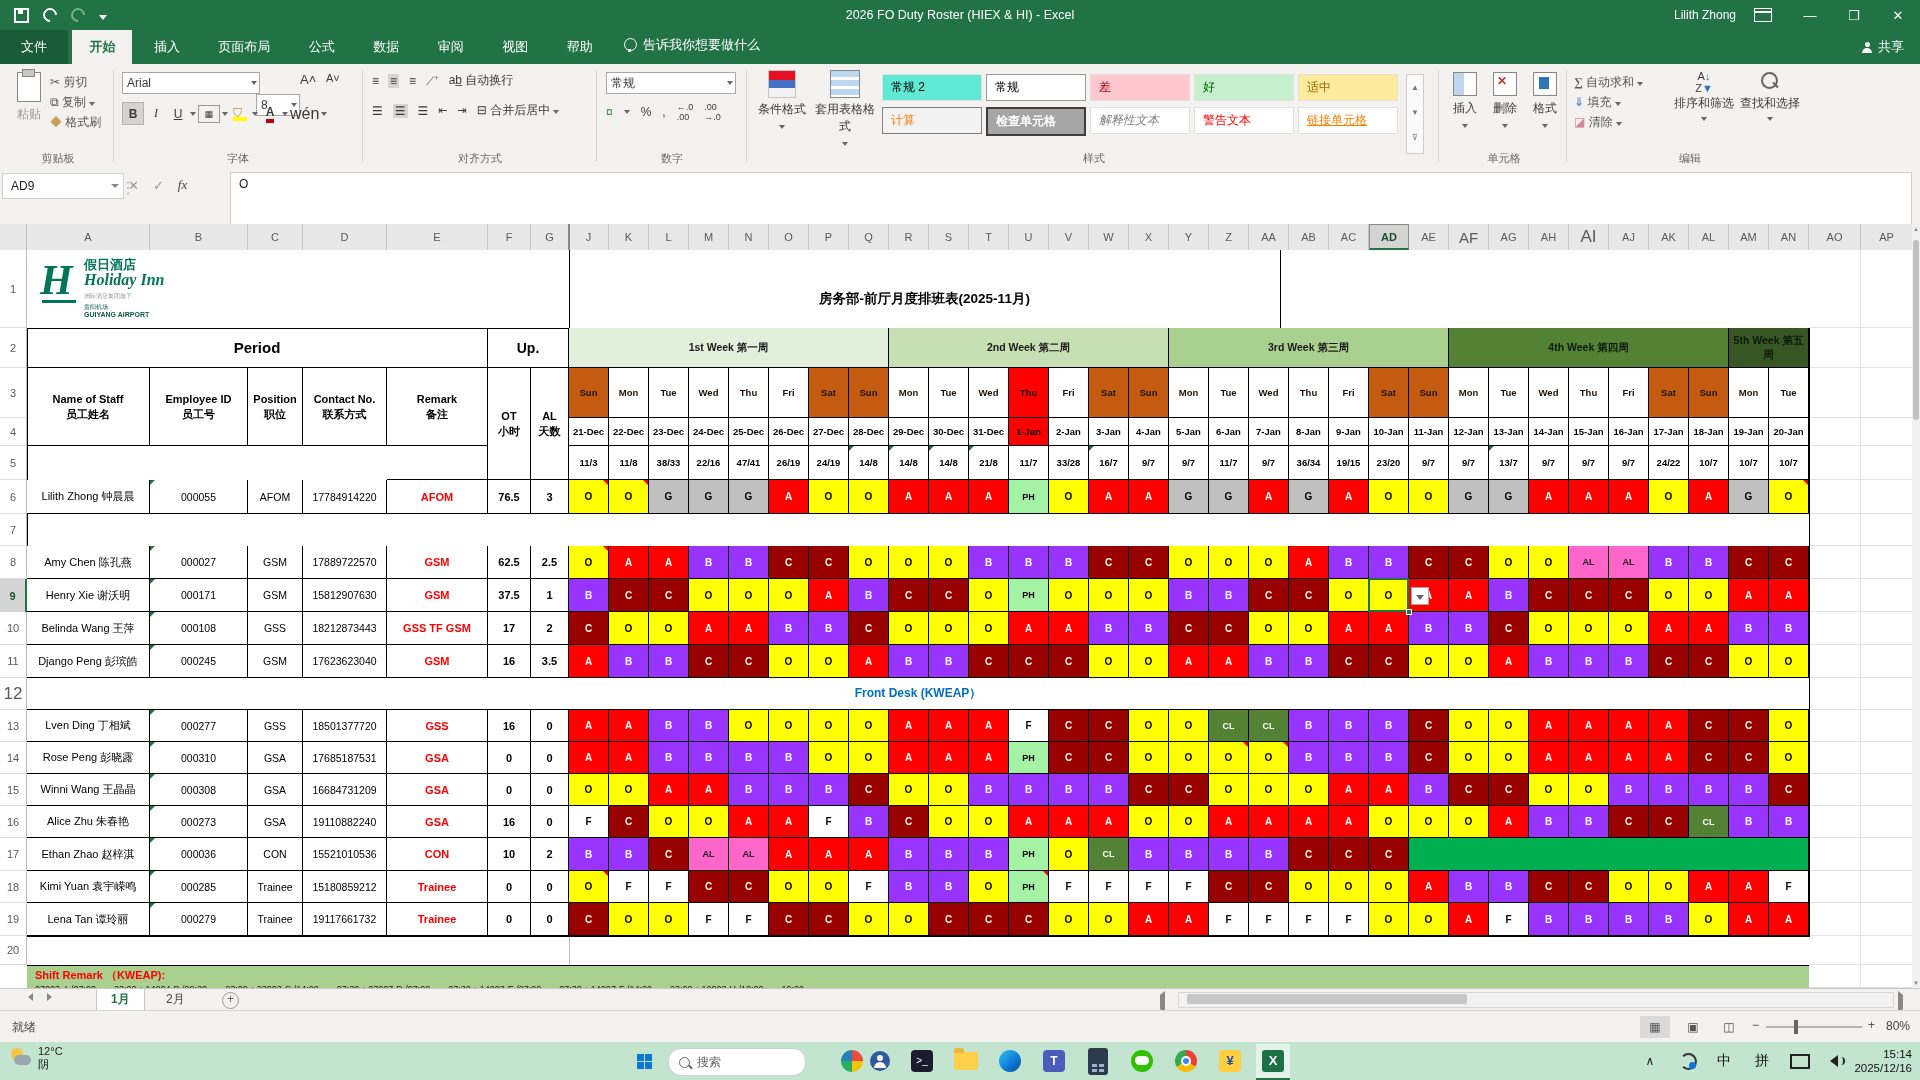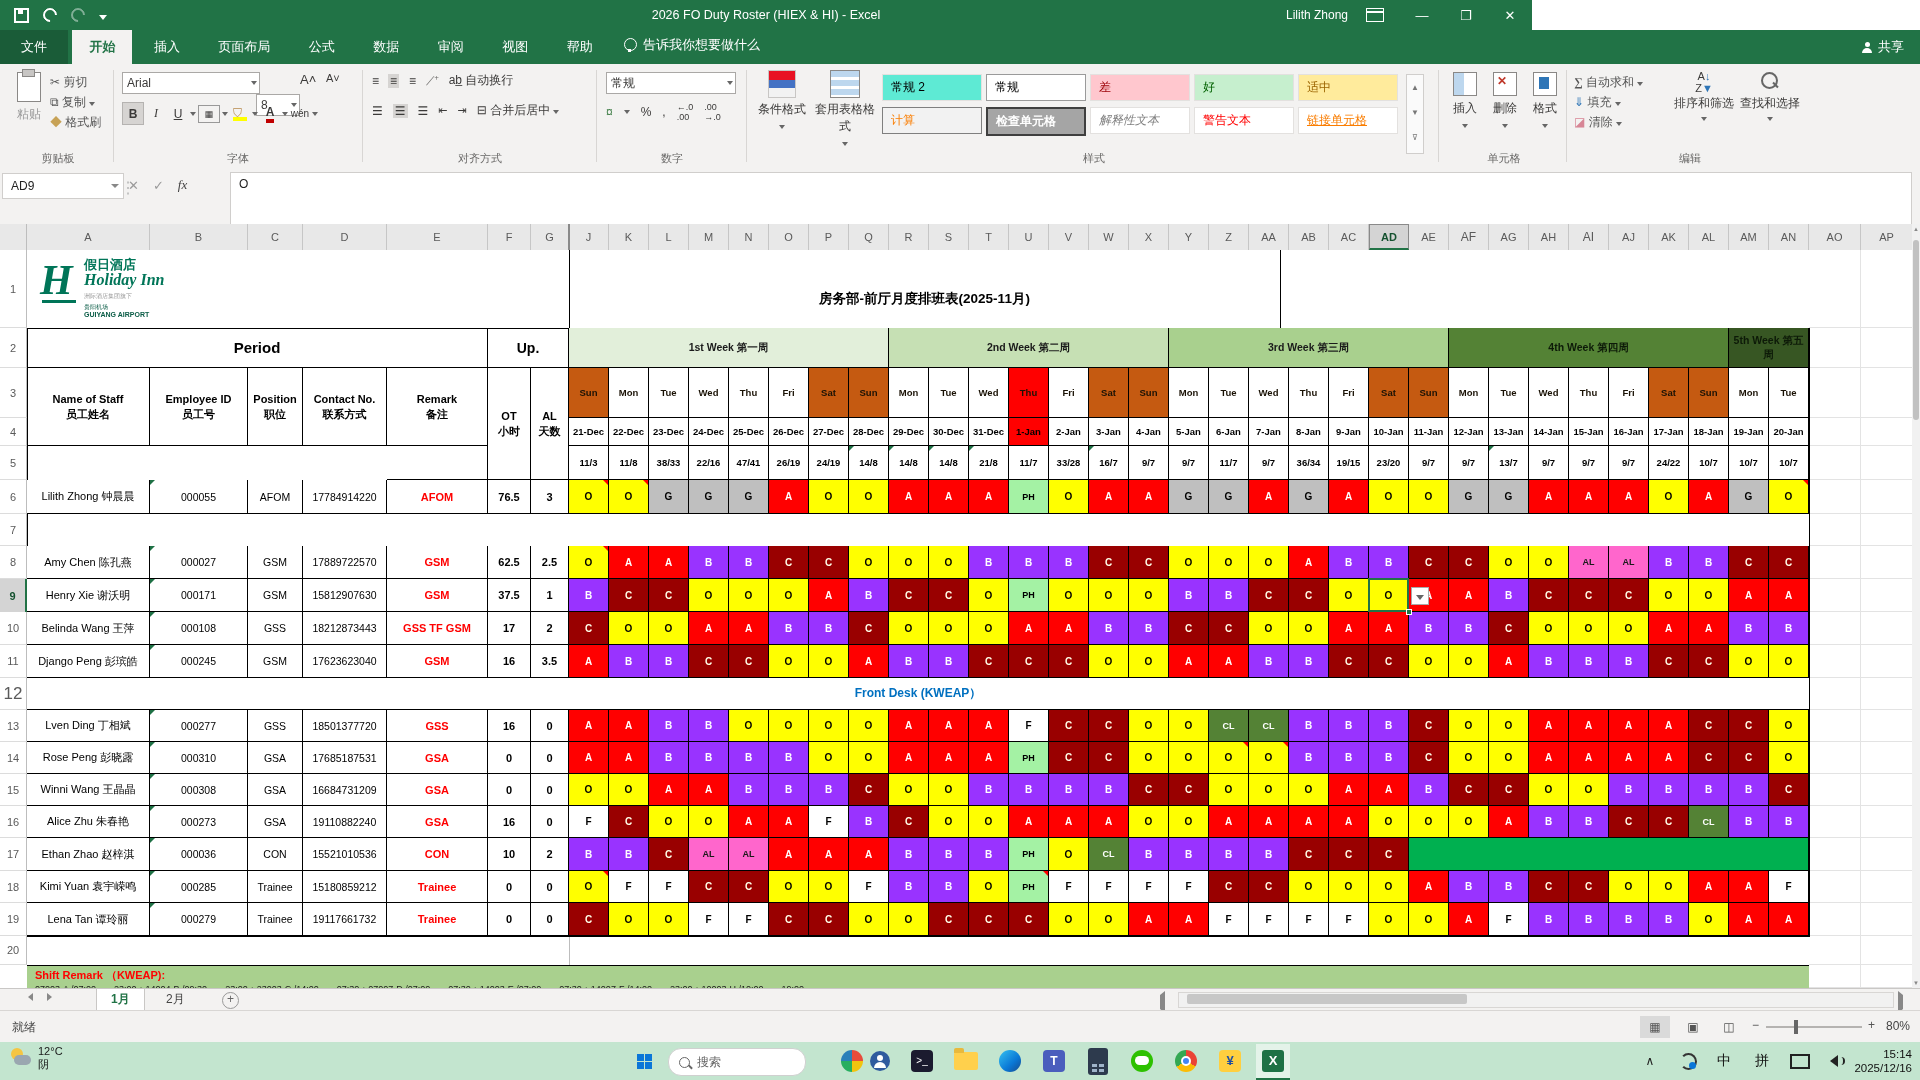--- a/index.html
+++ b/index.html
@@ -1,20 +1,20 @@
 <!DOCTYPE html>
 <html><head>
 <meta charset="utf-8">
 <style>
   html,body{margin:0;padding:0;}
   body{width:1920px;height:1080px;position:relative;overflow:hidden;background:#fff;
        font-family:"Liberation Sans",sans-serif;-webkit-font-smoothing:antialiased;}
   .abs{position:absolute;}
   
-  #titlebar{position:absolute;left:0;top:0;width:1532px;height:30px;background:#217346;color:#fff;}
+  #titlebar{position:absolute;left:0;top:0;width:1920px;height:30px;background:#217346;color:#fff;}
   #titlebar .qat{position:absolute;top:0;left:0;height:30px;display:flex;align-items:center;gap:14px;padding-left:14px;}
   .qat-ico{width:14px;height:14px;position:relative;}
   .floppy{border:2px solid #fff;width:11px;height:11px;}
   .floppy:before{content:"";position:absolute;left:2px;top:0;width:5px;height:4px;background:#fff;}
   .arc{width:10px;height:10px;border:2px solid #fff;border-radius:50%;border-right-color:transparent;transform:rotate(45deg);}
   .arc.gray{border-color:#7fae95;border-right-color:transparent;}
   .qat-caret{width:0;height:0;border-left:4px solid transparent;border-right:4px solid transparent;border-top:5px solid #fff;margin-top:4px;}
   #title-text{position:absolute;left:0;right:0;top:0;height:30px;line-height:30px;text-align:center;font-size:12.5px;color:#fff;}
   #tb-right{position:absolute;right:0;top:0;height:30px;display:flex;align-items:center;}
   #tb-user{font-size:12px;margin-right:18px;}
@@ -133,21 +133,21 @@
       <span class="mini" style="border:1px solid #999;width:16px;height:16px;font-size:9px;">▦</span>
         <span class="ddt"></span>
       <span class="mini">
           <span style="display:inline-block;width:14px;height:11px;border-bottom:4px solid #ffff00;color:#b78b4e;">⛉</span>
         </span>
         <span class="ddt"></span>
       <span class="mini">
           <span style="display:inline-block;border-bottom:4px solid #c00000;font-weight:bold;">A</span>
         </span>
         <span class="ddt"></span>
-      <span class="mini" style="font-size:10px;">
+      <span class="mini" style="font-size:16px;">
           <span>wén</span>
         </span>
         <span class="ddt"></span>
     </div>
     <div class="glabel">字体</div>
   </div>
   <div class="gsep" style="left:362px;"></div>
 
   <div class="rgroup" style="left:368px;width:224px;">
     <div class="abs" style="left:4px;top:8px;display:flex;gap:10px;align-items:center;">
@@ -286,24 +286,24 @@
     <div style="position: absolute; box-sizing: border-box; left: 1049px; top: 0px; width: 40px; height: 26px; display: flex; align-items: center; justify-content: center; text-align: center; font-size: 11px; color: rgb(90, 90, 90); border-right: 1px solid rgb(198, 198, 198);">V</div>
     <div style="position: absolute; box-sizing: border-box; left: 1089px; top: 0px; width: 40px; height: 26px; display: flex; align-items: center; justify-content: center; text-align: center; font-size: 11px; color: rgb(90, 90, 90); border-right: 1px solid rgb(198, 198, 198);">W</div>
     <div style="position: absolute; box-sizing: border-box; left: 1129px; top: 0px; width: 40px; height: 26px; display: flex; align-items: center; justify-content: center; text-align: center; font-size: 11px; color: rgb(90, 90, 90); border-right: 1px solid rgb(198, 198, 198);">X</div>
     <div style="position: absolute; box-sizing: border-box; left: 1169px; top: 0px; width: 40px; height: 26px; display: flex; align-items: center; justify-content: center; text-align: center; font-size: 11px; color: rgb(90, 90, 90); border-right: 1px solid rgb(198, 198, 198);">Y</div>
     <div style="position: absolute; box-sizing: border-box; left: 1209px; top: 0px; width: 40px; height: 26px; display: flex; align-items: center; justify-content: center; text-align: center; font-size: 11px; color: rgb(90, 90, 90); border-right: 1px solid rgb(198, 198, 198);">Z</div>
     <div style="position: absolute; box-sizing: border-box; left: 1249px; top: 0px; width: 40px; height: 26px; display: flex; align-items: center; justify-content: center; text-align: center; font-size: 11px; color: rgb(90, 90, 90); border-right: 1px solid rgb(198, 198, 198);">AA</div>
     <div style="position: absolute; box-sizing: border-box; left: 1289px; top: 0px; width: 40px; height: 26px; display: flex; align-items: center; justify-content: center; text-align: center; font-size: 11px; color: rgb(90, 90, 90); border-right: 1px solid rgb(198, 198, 198);">AB</div>
     <div style="position: absolute; box-sizing: border-box; left: 1329px; top: 0px; width: 40px; height: 26px; display: flex; align-items: center; justify-content: center; text-align: center; font-size: 11px; color: rgb(90, 90, 90); border-right: 1px solid rgb(198, 198, 198);">AC</div>
     <div style="position: absolute; box-sizing: border-box; left: 1369px; top: 0px; width: 40px; height: 26px; display: flex; align-items: center; justify-content: center; text-align: center; font-size: 11px; background: rgb(212, 212, 212); border-width: 1px 1px 2px; border-style: solid; border-color: rgb(138, 138, 138) rgb(138, 138, 138) rgb(33, 115, 70); border-image: initial; color: rgb(20, 81, 47); font-weight: bold;">AD</div>
     <div style="position: absolute; box-sizing: border-box; left: 1409px; top: 0px; width: 40px; height: 26px; display: flex; align-items: center; justify-content: center; text-align: center; font-size: 11px; color: rgb(90, 90, 90); border-right: 1px solid rgb(198, 198, 198);">AE</div>
-    <div style="position: absolute; box-sizing: border-box; left: 1449px; top: 0px; width: 40px; height: 26px; display: flex; align-items: center; justify-content: center; text-align: center; font-size: 12px; color: rgb(90, 90, 90); border-right: 1px solid rgb(198, 198, 198);">AF</div>
+    <div style="position: absolute; box-sizing: border-box; left: 1449px; top: 0px; width: 40px; height: 26px; display: flex; align-items: center; justify-content: center; text-align: center; font-size: 15px; color: rgb(90, 90, 90); border-right: 1px solid rgb(198, 198, 198);">AF</div>
     <div style="position: absolute; box-sizing: border-box; left: 1489px; top: 0px; width: 40px; height: 26px; display: flex; align-items: center; justify-content: center; text-align: center; font-size: 11px; color: rgb(90, 90, 90); border-right: 1px solid rgb(198, 198, 198);">AG</div>
     <div style="position: absolute; box-sizing: border-box; left: 1529px; top: 0px; width: 40px; height: 26px; display: flex; align-items: center; justify-content: center; text-align: center; font-size: 11px; color: rgb(90, 90, 90); border-right: 1px solid rgb(198, 198, 198);">AH</div>
-    <div style="position: absolute; box-sizing: border-box; left: 1569px; top: 0px; width: 40px; height: 26px; display: flex; align-items: center; justify-content: center; text-align: center; font-size: 12px; color: rgb(90, 90, 90); border-right: 1px solid rgb(198, 198, 198);">AI</div>
+    <div style="position: absolute; box-sizing: border-box; left: 1569px; top: 0px; width: 40px; height: 26px; display: flex; align-items: center; justify-content: center; text-align: center; font-size: 17px; color: rgb(90, 90, 90); border-right: 1px solid rgb(198, 198, 198);">AI</div>
     <div style="position: absolute; box-sizing: border-box; left: 1609px; top: 0px; width: 40px; height: 26px; display: flex; align-items: center; justify-content: center; text-align: center; font-size: 11px; color: rgb(90, 90, 90); border-right: 1px solid rgb(198, 198, 198);">AJ</div>
     <div style="position: absolute; box-sizing: border-box; left: 1649px; top: 0px; width: 40px; height: 26px; display: flex; align-items: center; justify-content: center; text-align: center; font-size: 11px; color: rgb(90, 90, 90); border-right: 1px solid rgb(198, 198, 198);">AK</div>
     <div style="position: absolute; box-sizing: border-box; left: 1689px; top: 0px; width: 40px; height: 26px; display: flex; align-items: center; justify-content: center; text-align: center; font-size: 11px; color: rgb(90, 90, 90); border-right: 1px solid rgb(198, 198, 198);">AL</div>
     <div style="position: absolute; box-sizing: border-box; left: 1729px; top: 0px; width: 40px; height: 26px; display: flex; align-items: center; justify-content: center; text-align: center; font-size: 11px; color: rgb(90, 90, 90); border-right: 1px solid rgb(198, 198, 198);">AM</div>
     <div style="position: absolute; box-sizing: border-box; left: 1769px; top: 0px; width: 40px; height: 26px; display: flex; align-items: center; justify-content: center; text-align: center; font-size: 11px; color: rgb(90, 90, 90); border-right: 1px solid rgb(198, 198, 198);">AN</div>
     <div style="position: absolute; box-sizing: border-box; left: 1809px; top: 0px; width: 52px; height: 26px; display: flex; align-items: center; justify-content: center; text-align: center; font-size: 11px; color: rgb(90, 90, 90); border-right: 1px solid rgb(198, 198, 198);">AO</div>
     <div style="position: absolute; box-sizing: border-box; left: 1861px; top: 0px; width: 52px; height: 26px; display: flex; align-items: center; justify-content: center; text-align: center; font-size: 11px; color: rgb(90, 90, 90); border-right: 1px solid rgb(198, 198, 198);">AP</div>
     <div style="position: absolute; box-sizing: border-box; left: 568px; top: 0px; width: 2px; height: 26px; background: rgb(138, 138, 138);"></div>
   </div>
 <div id="sheet">

